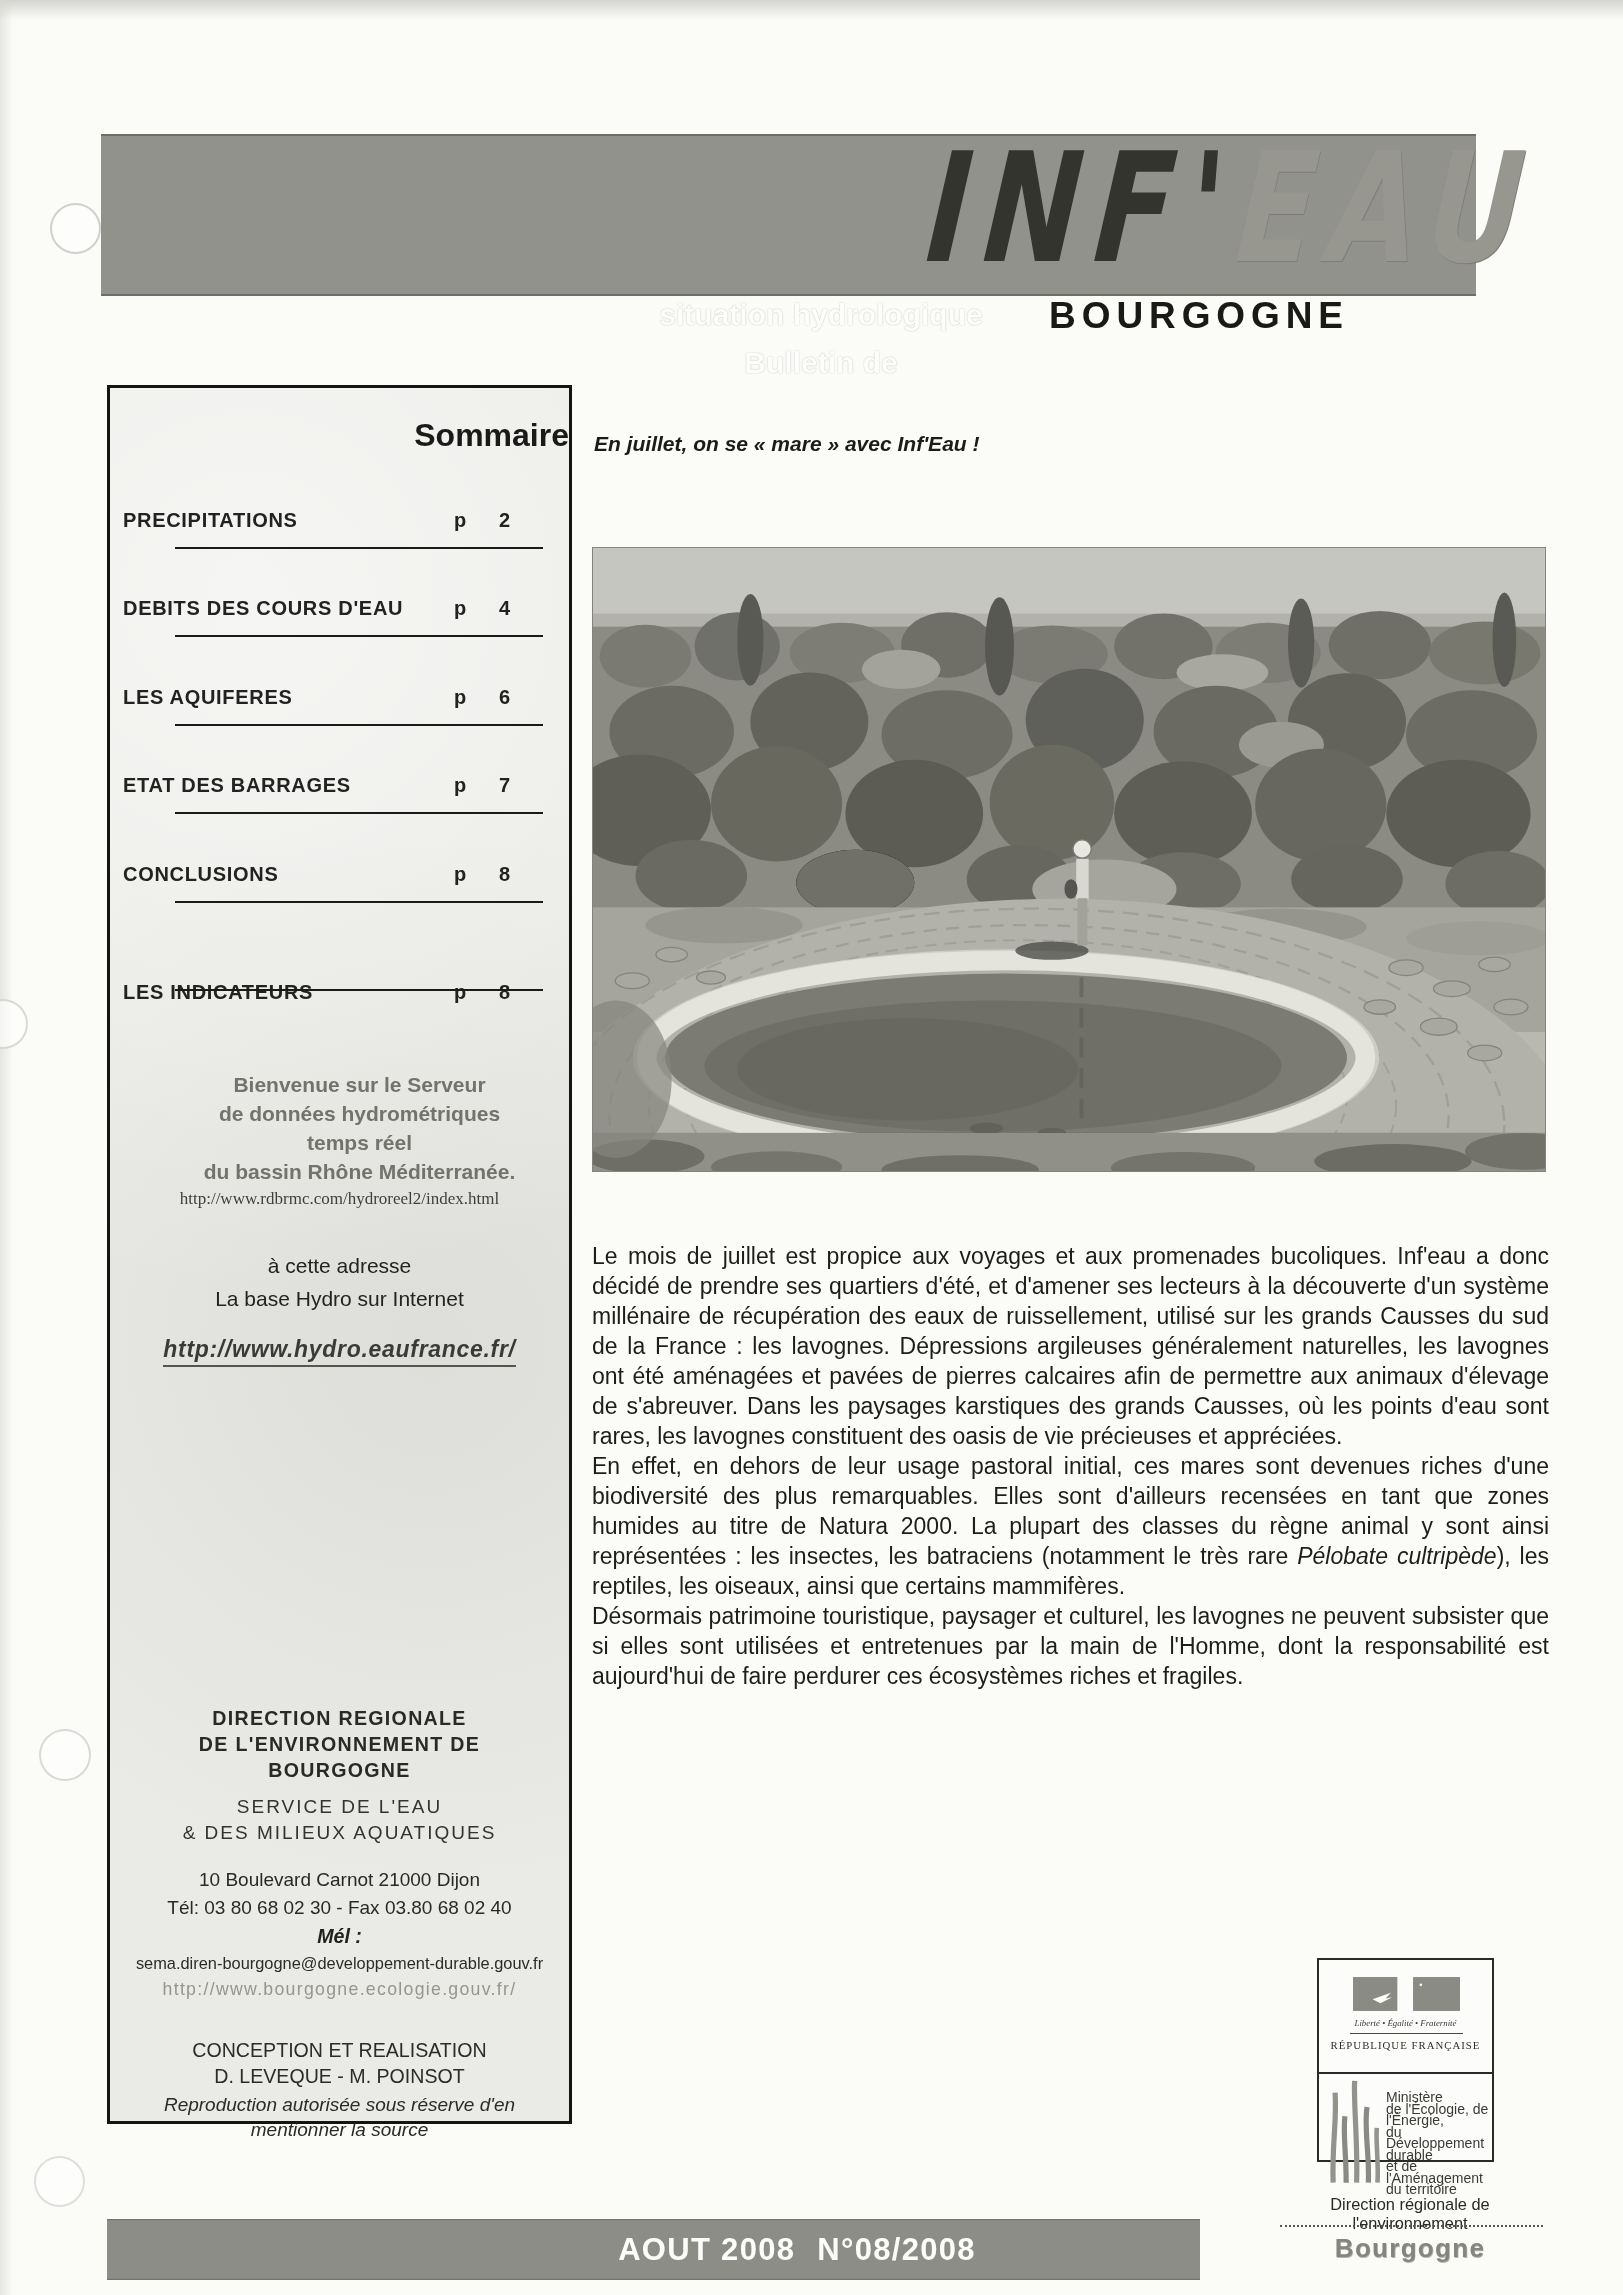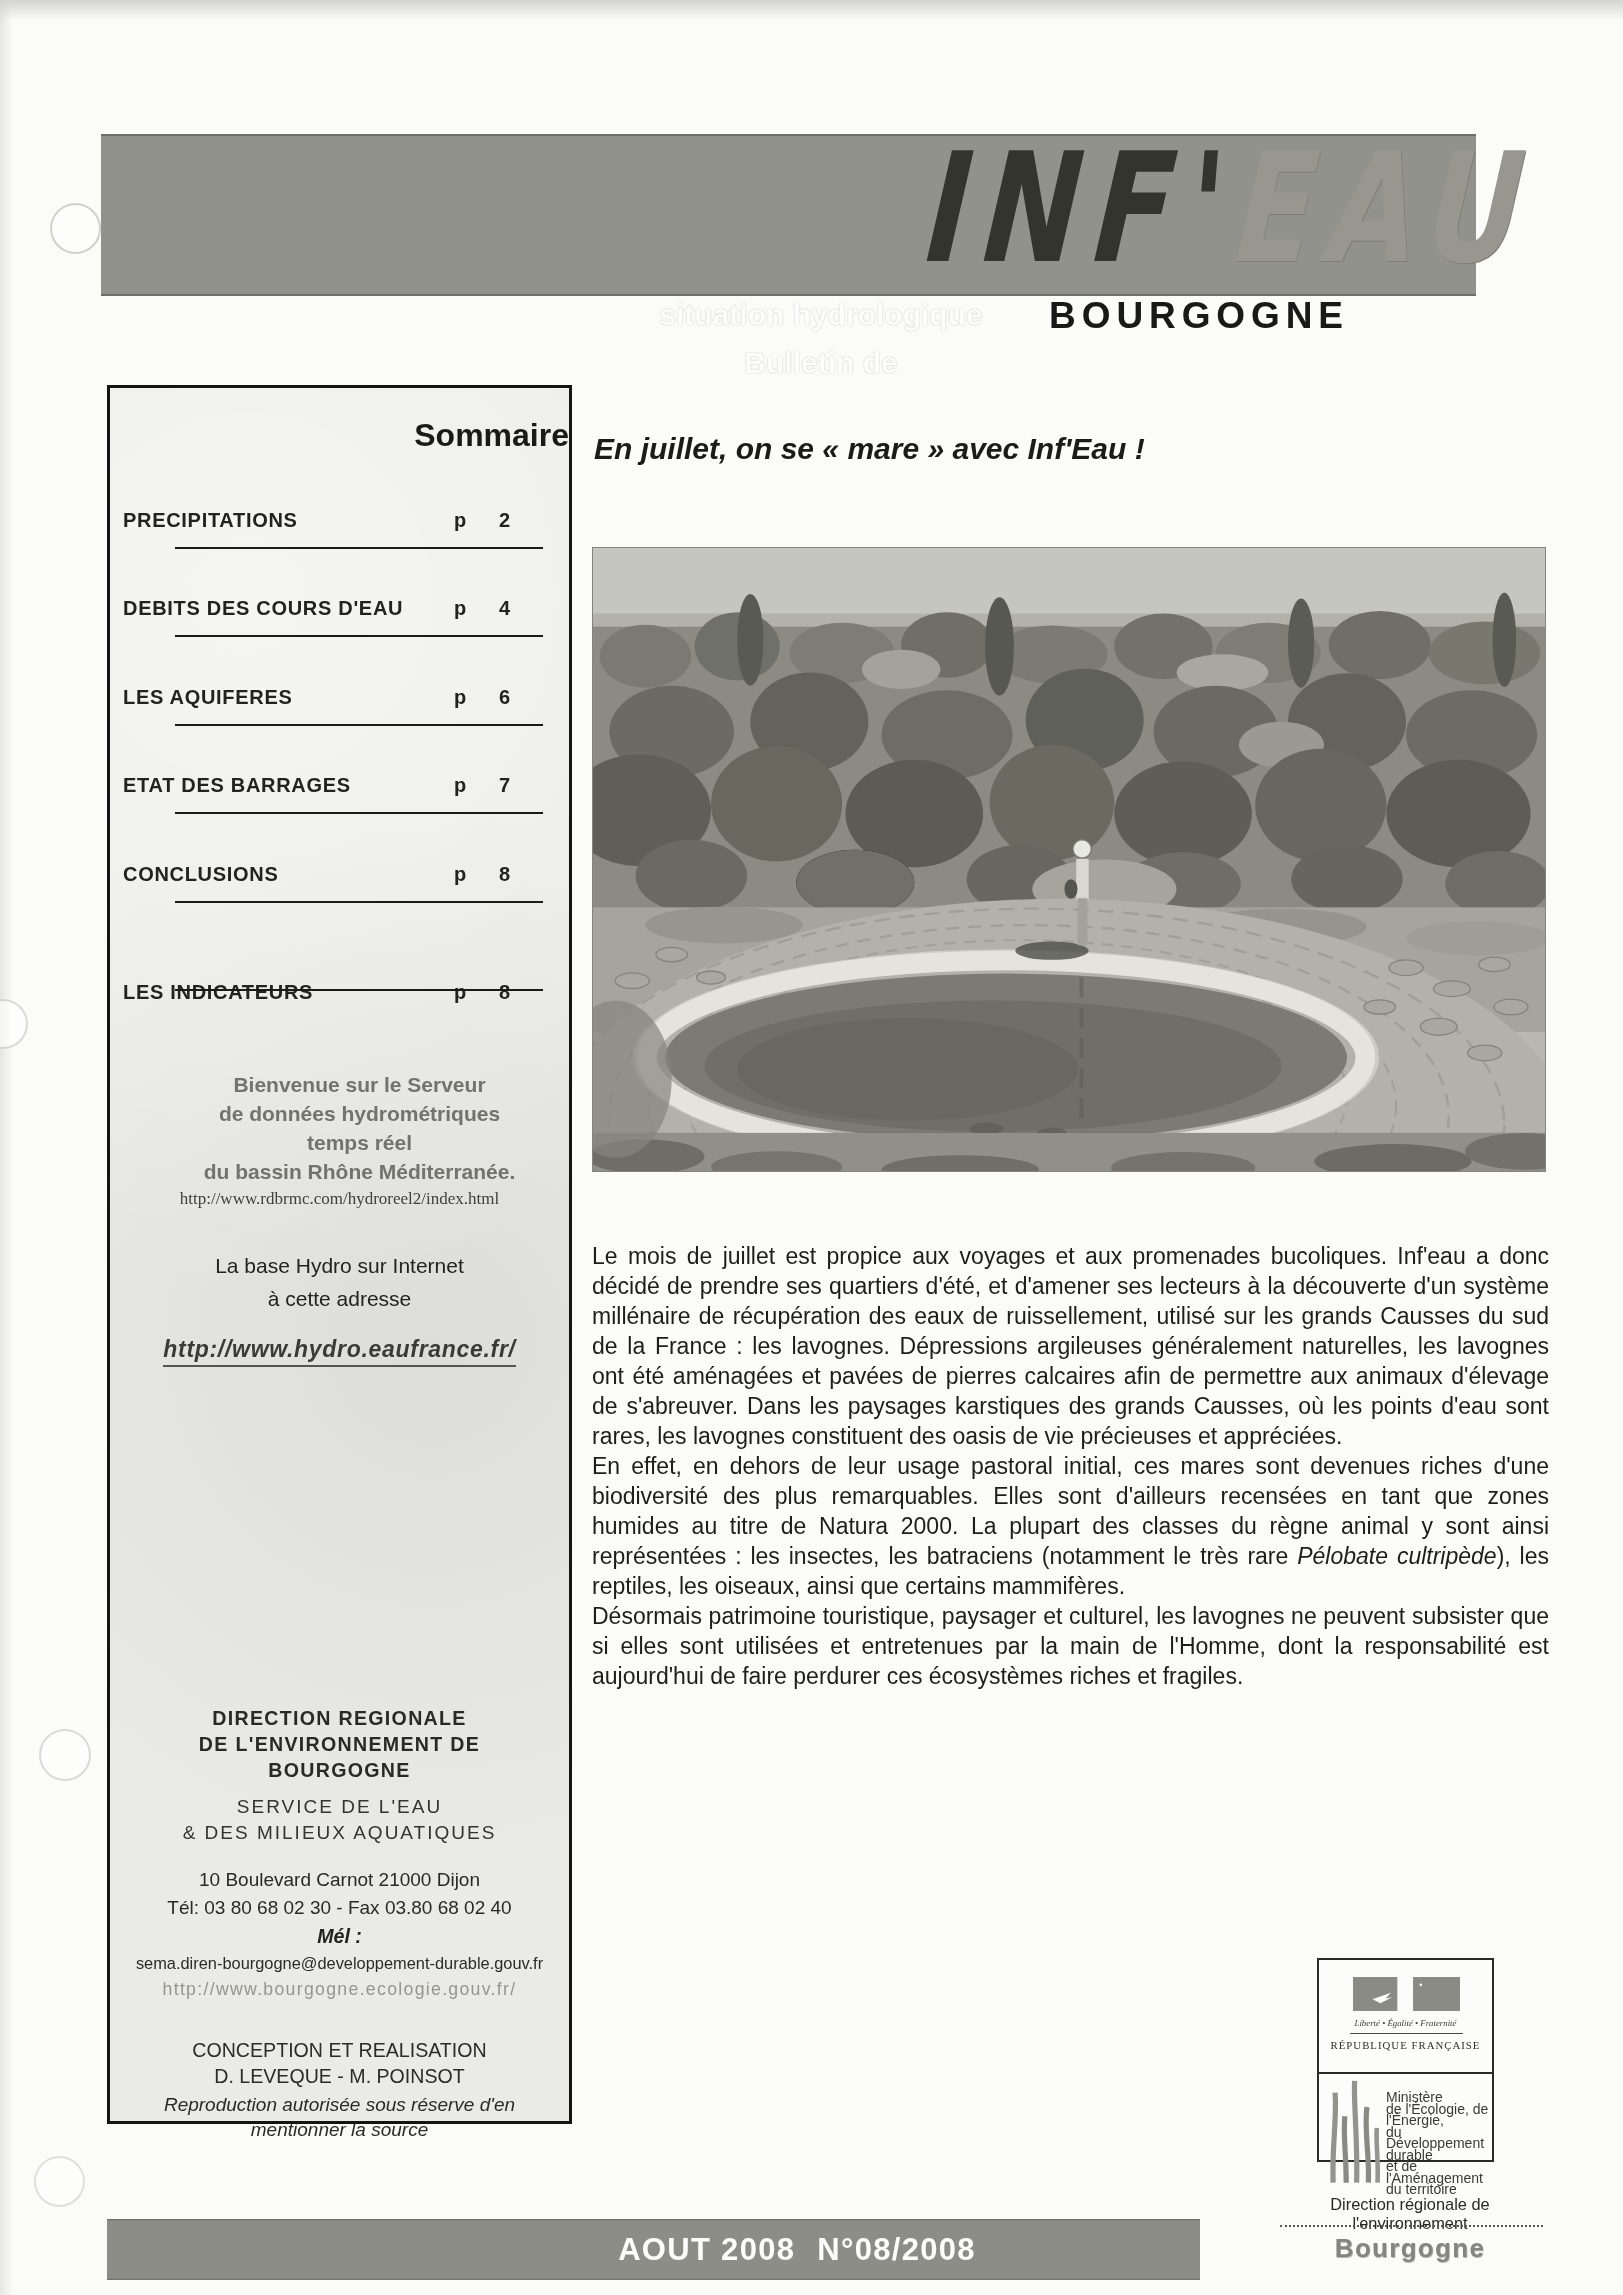--- a/index.html
+++ b/index.html
@@ -65,21 +65,21 @@
   .email{position:absolute;left:0;top:1566px;width:100%;text-align:center;
          font-size:16.4px;color:#2b2b28;}
   .site{position:absolute;left:0;top:1591px;width:100%;text-align:center;
         font-size:17.7px;letter-spacing:1.3px;color:#96968f;}
   .concep{position:absolute;left:0;top:1649px;width:100%;text-align:center;
           font-size:19.6px;line-height:26px;color:#2b2b28;}
   .repro{position:absolute;left:0;top:1704px;width:100%;text-align:center;
          font-size:19px;line-height:25px;color:#2b2b28;font-style:italic;}
 
   
-  .art-title{position:absolute;left:594px;top:432px;font-size:30px;font-weight:bold;font-style:italic;color:#1b1b19;}
+  .art-title{position:absolute;left:594px;top:432px;font-size:21px;font-weight:bold;font-style:italic;color:#1b1b19;}
   .photo{position:absolute;left:592px;top:547px;width:952px;height:623px;border:0.7px solid #84847e;
          background:#b9b9b1;}
   .photo svg{display:block;width:100%;height:100%;}
   .body-copy{position:absolute;left:592px;top:1241px;width:957px;
              font-size:23px;line-height:30px;text-align:justify;color:#1d1d1b;}
   .body-copy p{margin:0;}
 
   
   .footbar{position:absolute;left:107px;top:2219px;width:1093px;height:61px;background:#8d8d87;
            display:flex;align-items:center;justify-content:center;padding-left:287px;box-sizing:border-box;
@@ -177,22 +177,22 @@
 
     <div class="welcome">
       <div>Bienvenue sur le Serveur</div>
       <div>de données hydrométriques</div>
       <div>temps réel</div>
       <div>du bassin Rhône Méditerranée.</div>
     </div>
     <div class="url-serif">http://www.rdbrmc.com/hydroreel2/index.html</div>
 
     <div class="base-hydro">
+      <div>à cette adresse</div>
       <div>La base Hydro sur Internet</div>
-      <div>à cette adresse</div>
     </div>
     <div class="hydro-url"><span>http://www.hydro.eaufrance.fr/</span></div>
 
     <div class="org">
       <div>DIRECTION REGIONALE</div>
       <div>DE L'ENVIRONNEMENT DE</div>
       <div>BOURGOGNE</div>
     </div>
     <div class="service">
       <div>SERVICE DE L'EAU</div>

